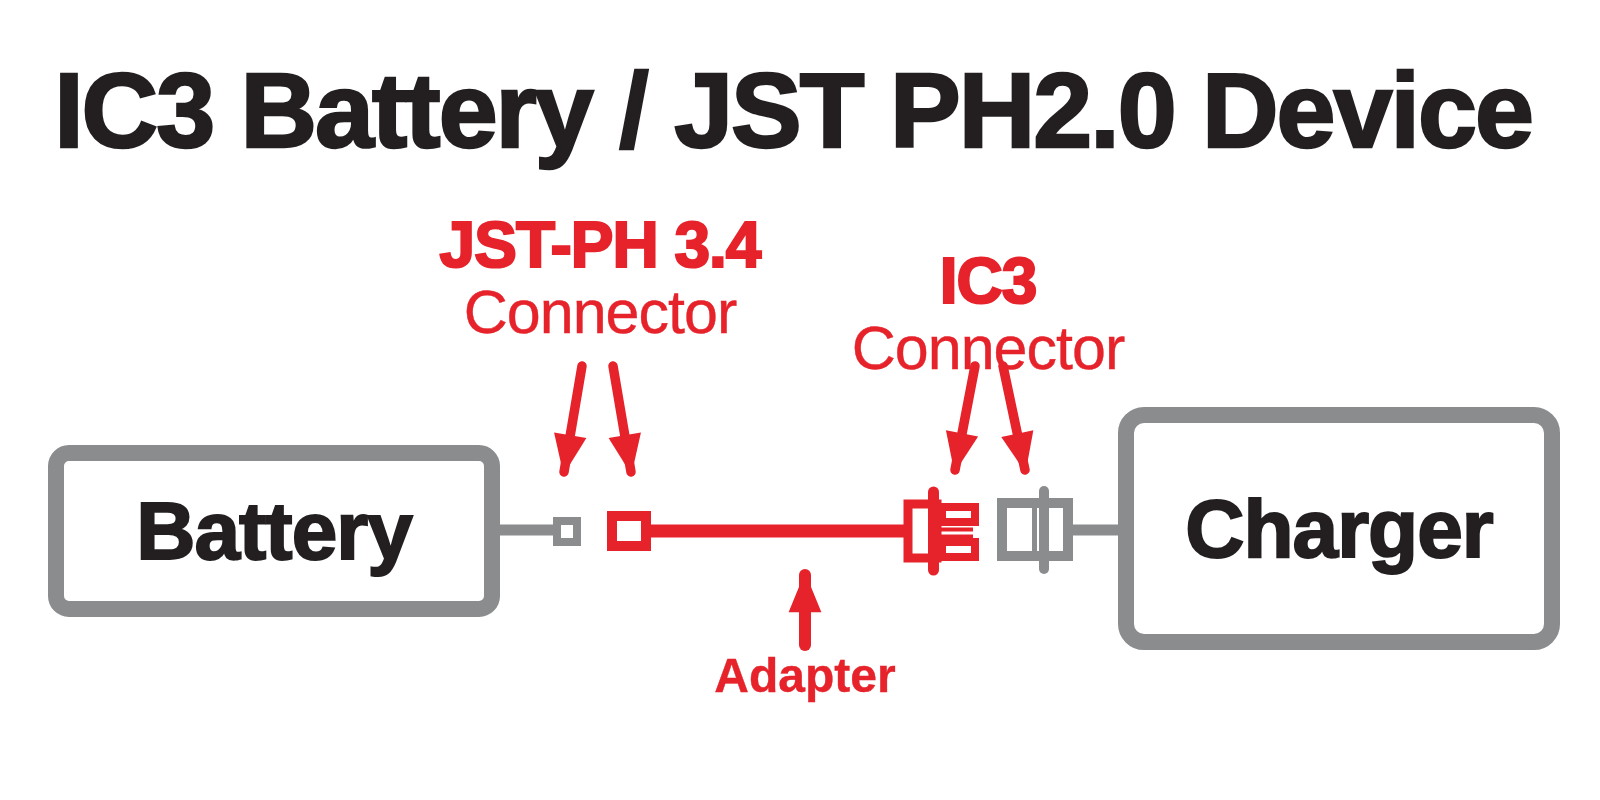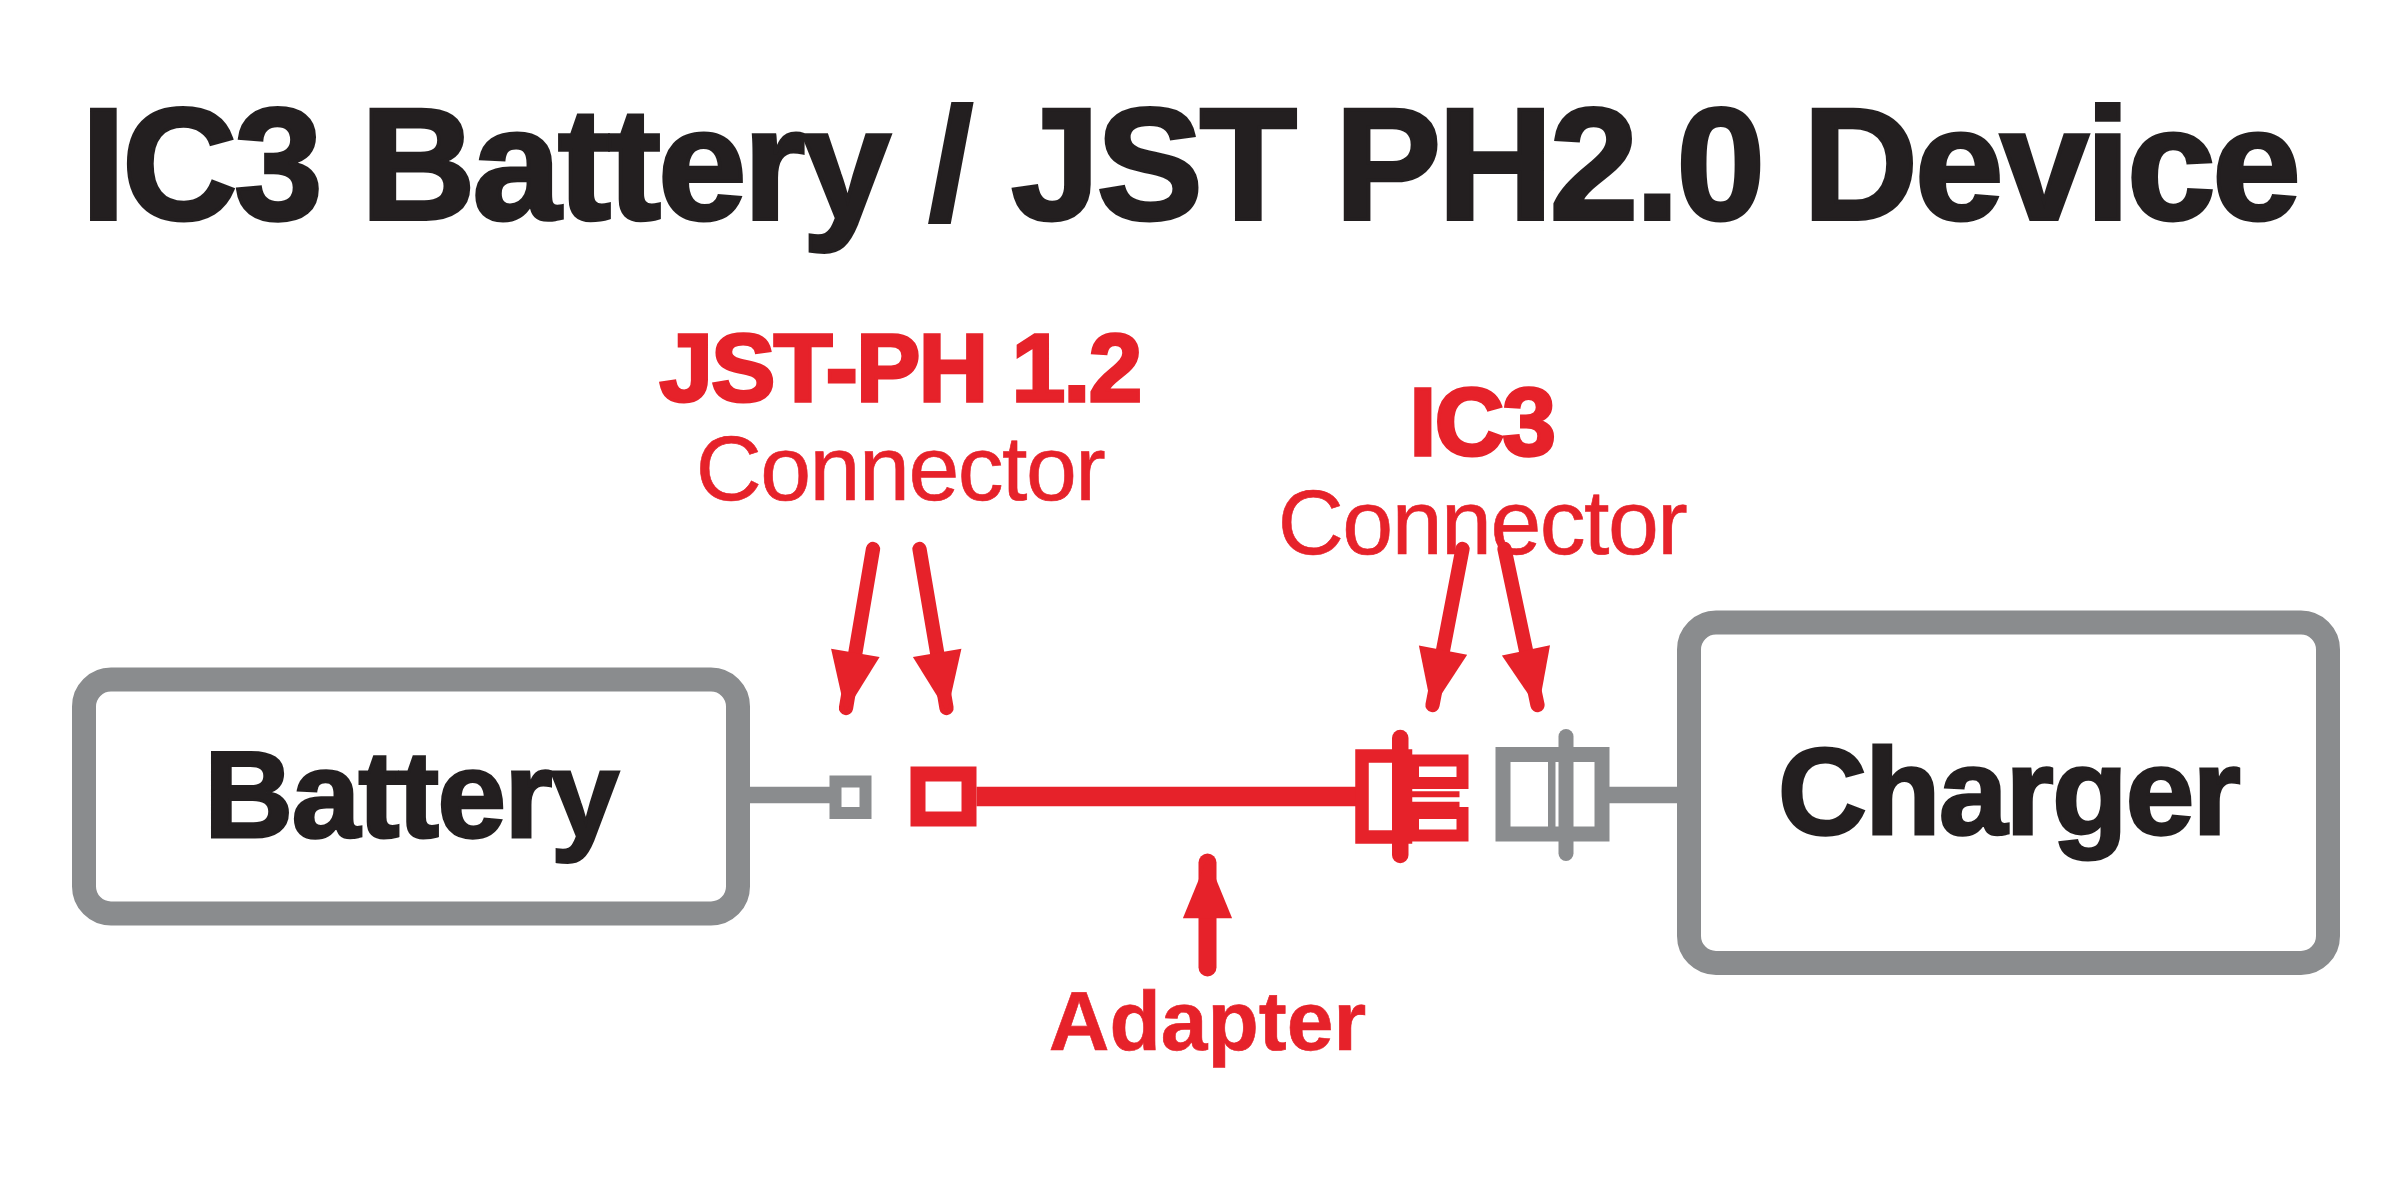--- a/index.html
+++ b/index.html
@@ -62,29 +62,29 @@
     border-radius: 26px;
     display: flex;
     align-items: center;
     justify-content: center;
     color: var(--black);
     font-size: 82px;
     font-weight: 700;
     letter-spacing: -1px;
     -webkit-text-stroke: 2px var(--black);
   }
-  #battery-node { left: 48px;   top: 445px; width: 452px; height: 172px; }
+  #battery-node { left: 48px;   top: 445px; width: 452px; height: 172px; border-radius: 21px; }
   #charger-node { left: 1118px; top: 407px; width: 442px; height: 243px; }
   .adapter-label {
     position: absolute;
     left: 805px;
     top: 648px;
     transform: translateX(-50%);
     color: var(--red);
-    font-size: 56px;
+    font-size: 48px;
     font-weight: 700;
     -webkit-text-stroke: 0.4px var(--red);
     white-space: nowrap;
   }
   svg.overlay {
     position: absolute;
     left: 0; top: 0;
     width: 1600px; height: 800px;
   }
   .wire-gray   { stroke: var(--gray); stroke-width: 11; fill: none; }
@@ -112,21 +112,21 @@
   .ah { fill: var(--red); }
 </style>
 </head>
 <body>
 
 <div class="stage">
 
   <div class="diagram-title">IC3 Battery / JST PH2.0 Device</div>
 
   <div class="callout" id="jst-callout">
-    <div class="l1">JST-PH 1.2</div>
+    <div class="l1">JST-PH 3.4</div>
     <div class="l2">Connector</div>
   </div>
 
   <div class="callout" id="ic3-callout">
     <div class="l1">IC3</div>
     <div class="l2">Connector</div>
   </div>
 
   <div class="node" id="battery-node">
     <span>Battery</span>

